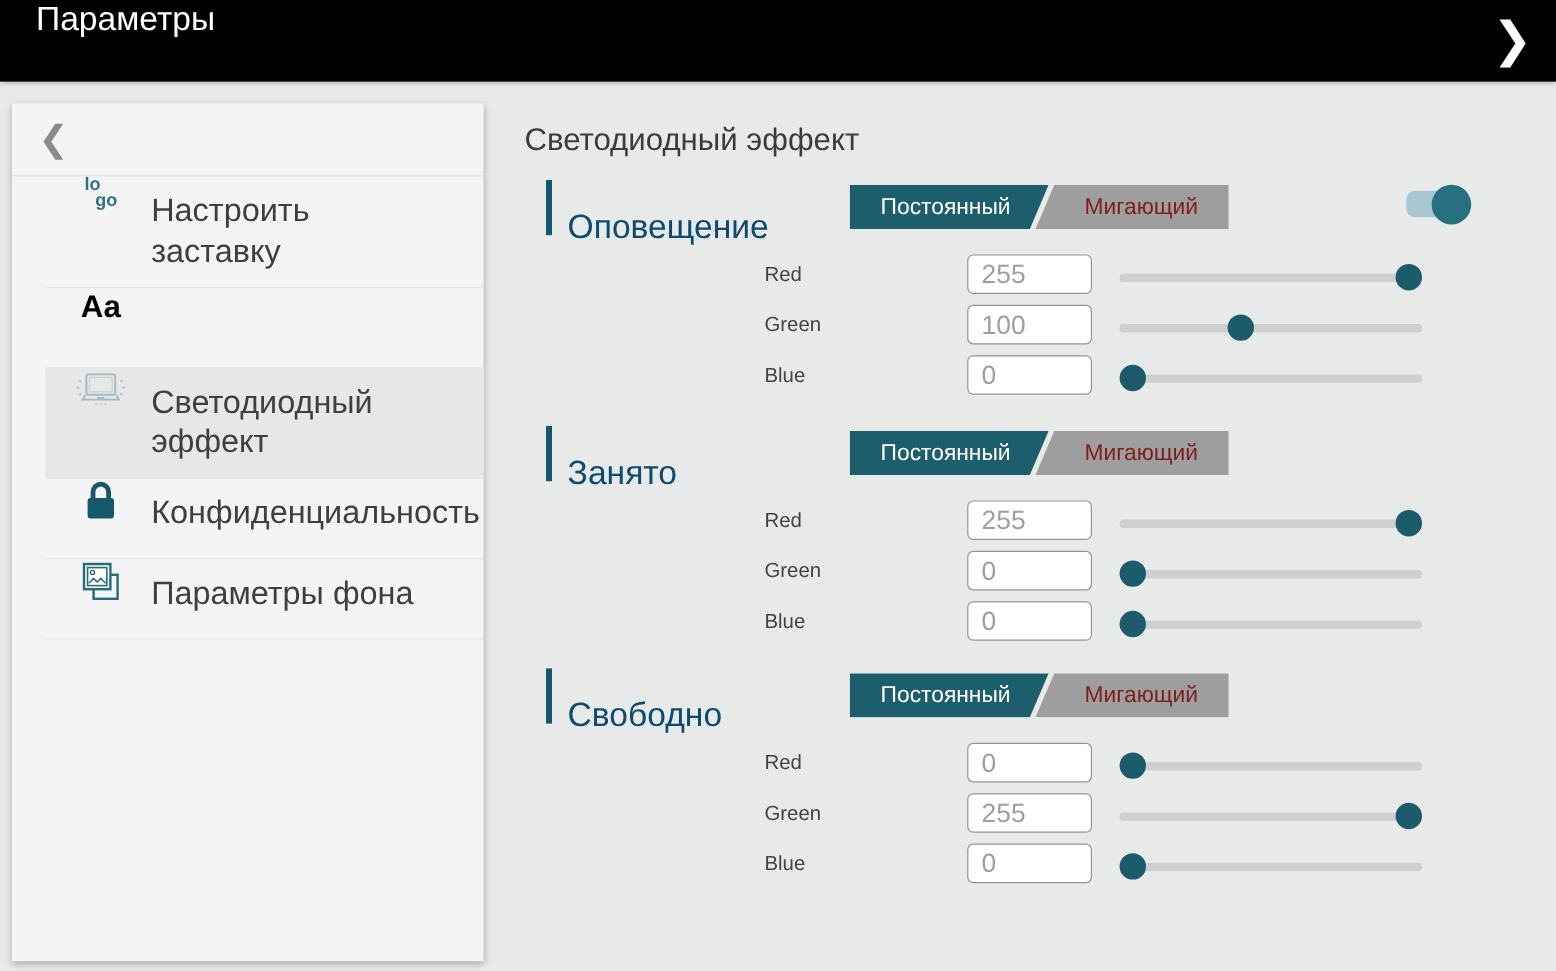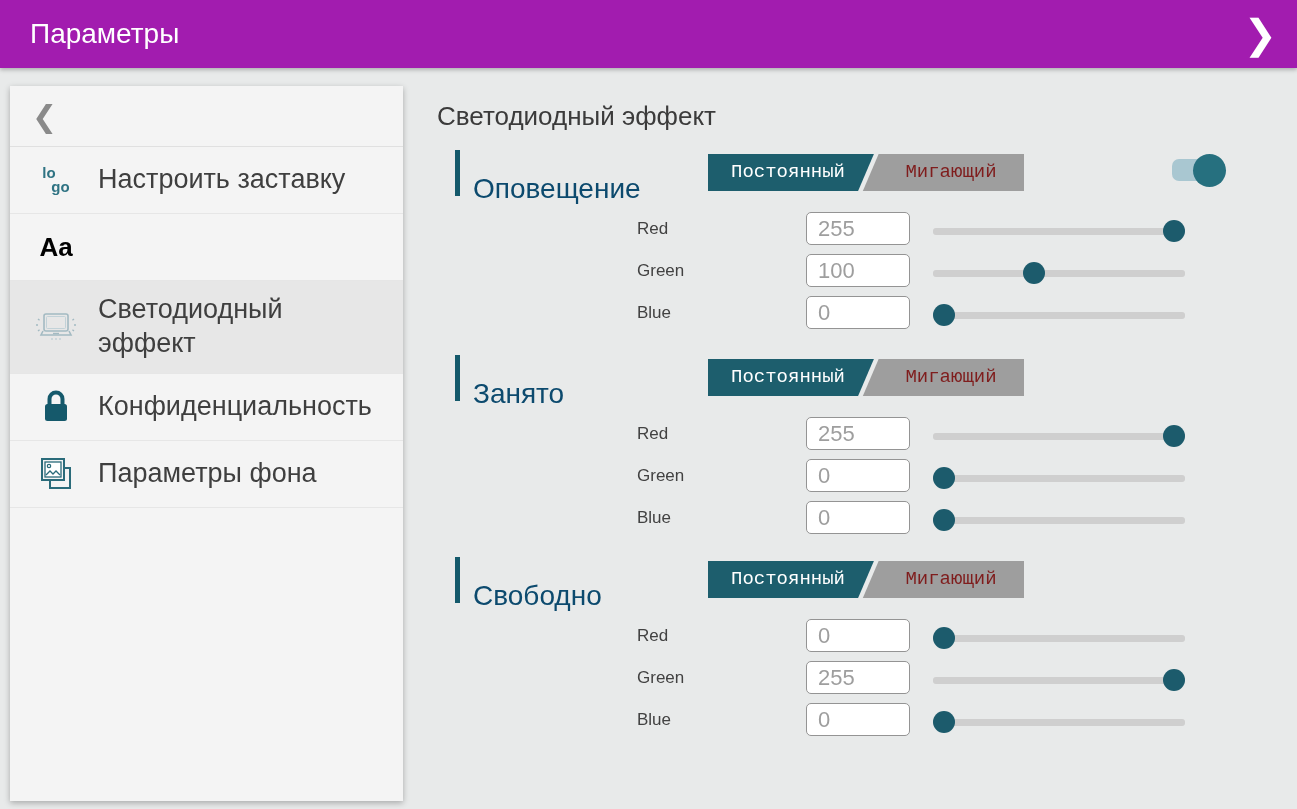--- a/index.html
+++ b/index.html
@@ -2,39 +2,39 @@
 <html><head>
 <meta charset="utf-8">
 <style>
   * { margin:0; padding:0; box-sizing:border-box; }
   html,body { width:1297px; height:809px; overflow:hidden; }
   body { font-family:"Liberation Sans","DejaVu Sans",sans-serif; background:#e8eaea; position:relative; }
 
   
   .header {
     position:absolute; top:0; left:0; width:1297px; height:68px;
-    background:#a21caf; display:flex; align-items:center; justify-content:space-between;
+    background:#000000; display:flex; justify-content:space-between;
     box-shadow:0 2px 4px rgba(0,0,0,.25); z-index:5;
   }
   .header-title { color:#fff; font-size:28px; font-weight:400; padding-left:30px; }
   .header-fwd { color:#fff; font-size:40px; font-weight:700; padding-right:20px; cursor:pointer; line-height:68px; }
 
   
   .sidebar {
     position:absolute; top:86px; left:10px; width:393px; bottom:8px;
     background:#f4f4f4; box-shadow:0 2px 6px rgba(0,0,0,.28);
   }
   .side-back {
     height:61px; display:flex; align-items:center; padding-left:22px;
     border-bottom:1px solid #e0e0e0; cursor:pointer;
   }
   .side-back-glyph { color:#8a8a8a; font-size:30px; font-weight:700; }
   .side-row {
-    display:flex; align-items:center; min-height:67px;
-    border-bottom:1px solid #e6e6e6; cursor:pointer;
+    display:flex; align-items:flex-start; min-height:67px;
+    border-bottom:1px solid #e6e6e6; cursor:pointer;margin-left:28px;
   }
   .side-row.selected { background:#e7e7e7; }
   .side-icon { width:60px; margin-left:16px; display:flex; justify-content:center; align-items:center; flex-shrink:0; }
   .side-label { font-size:27px; color:#3f3f3f; padding:12px 34px 12px 12px; line-height:1.25; }
 
   .icon-logo { color:#2f7383; font-size:15px; font-weight:700; line-height:14px; }
   .icon-logo .l2 { margin-left:9px; }
   .icon-aa { color:#000000; font-size:26px; font-weight:700; }
 
   
@@ -42,21 +42,21 @@
   .main-title { position:absolute; top:33px; left:0; font-size:26px; color:#3b3b3b; font-weight:400; }
 
   .section { position:absolute; left:0; width:860px; height:200px; }
   .sec-1 { top:82px; } .sec-2 { top:287px; } .sec-3 { top:489px; }
 
   .sec-head { position:absolute; top:0; left:0; width:860px; height:46px; }
   .vbar { position:absolute; left:18px; top:0; width:5px; height:46px; background:#14596b; }
   .sec-name { position:absolute; left:36px; top:16px; line-height:46px; font-size:28px; color:#0c4a6e; }
 
   
-  .segmented { position:absolute; left:271px; top:4px; width:316px; height:37px; cursor:pointer;font-family:Liberation Mono, monospace; }
+  .segmented { position:absolute; left:271px; top:4px; width:316px; height:37px; cursor:pointer; }
   .seg-on {
     position:absolute; inset:0; background:#1d5e6d;
     clip-path:polygon(0 0, 52.5% 0, 47.5% 100%, 0 100%);
   }
   .seg-off {
     position:absolute; inset:0; background:#9e9e9e;
     clip-path:polygon(54% 0, 100% 0, 100% 100%, 49% 100%);
   }
   .seg-on-label {
     position:absolute; left:0; top:0; width:160px; text-align:center;

